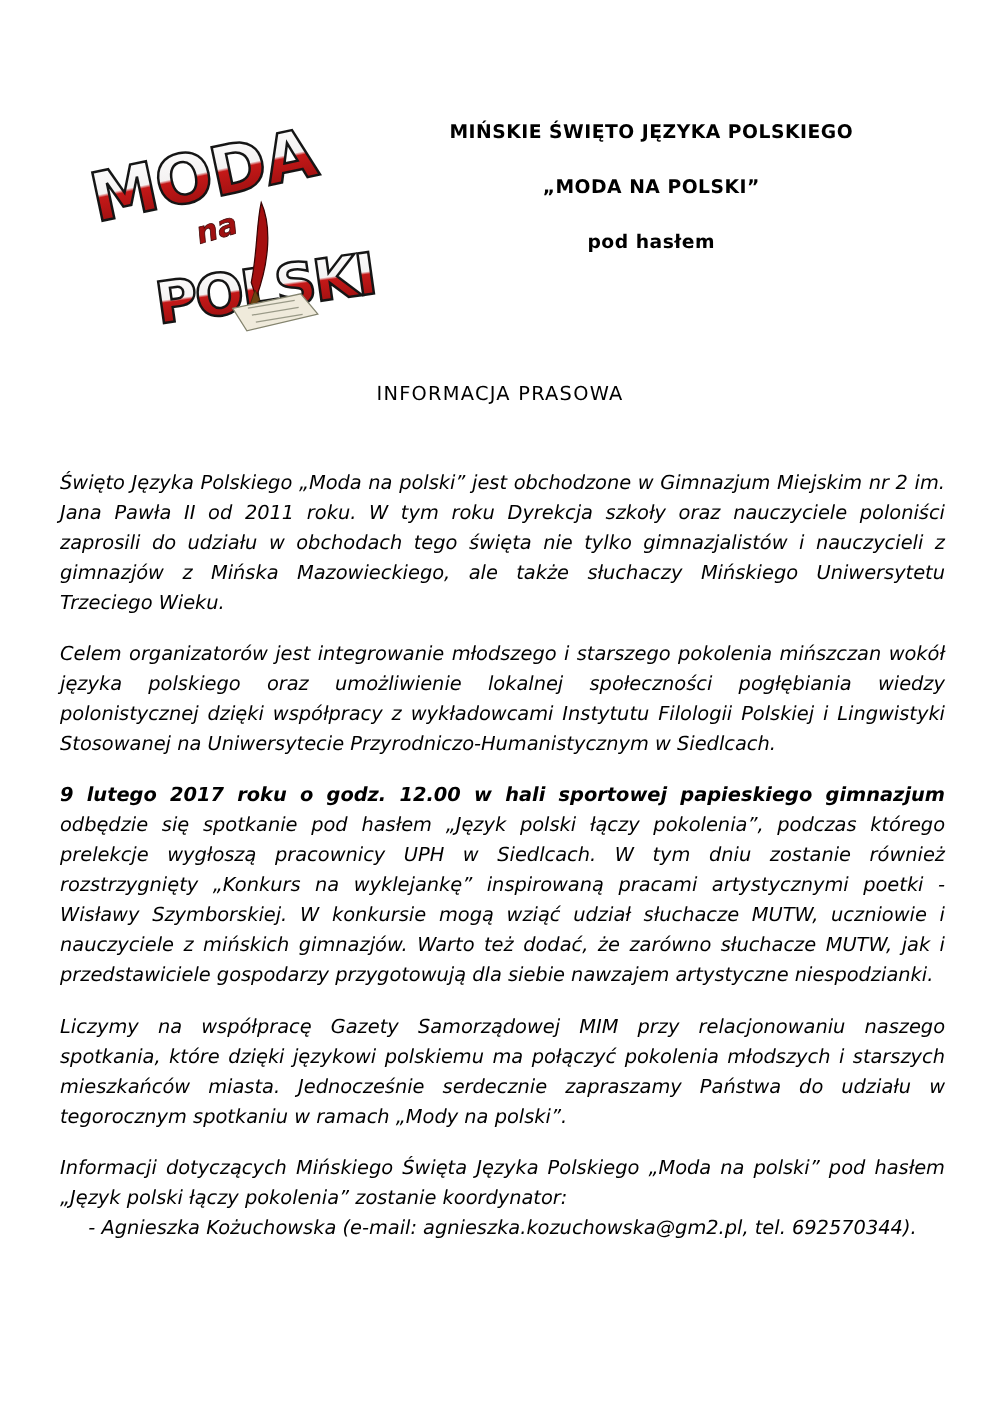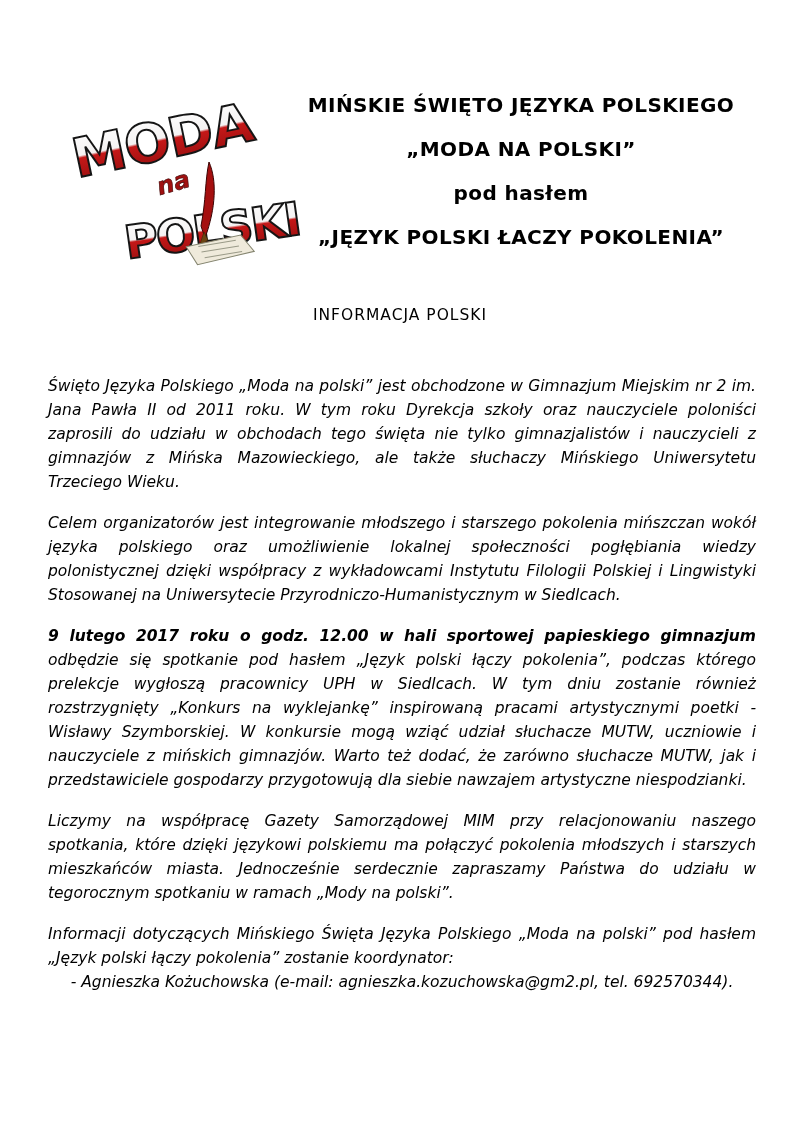--- a/index.html
+++ b/index.html
@@ -26,21 +26,21 @@
   
   .header-block {
     position: absolute;
     left: 286px;
     top: 96px;
     width: 470px;
     text-align: center;
   }
   .header-line {
     font-weight: bold;
-    font-size: 20px;
+    font-size: 15px;
     line-height: 19px;
     letter-spacing: 0.4px;
     color: #000;
     margin: 0 0 25px 0;
     white-space: nowrap;
   }
 
   
   .press-title {
     position: absolute;
@@ -102,24 +102,23 @@
       <line x1="18" y1="22" x2="54" y2="10" stroke="#9a9a88" stroke-width="1"></line>
       <line x1="22" y1="27" x2="58" y2="15" stroke="#9a9a88" stroke-width="1"></line>
       <line x1="26" y1="32" x2="62" y2="20" stroke="#9a9a88" stroke-width="1"></line>
     </g>
   </svg>
 
   <div class="header-block">
     <div class="header-line">MIŃSKIE ŚWIĘTO JĘZYKA POLSKIEGO</div>
     <div class="header-line">„MODA NA POLSKI”</div>
     <div class="header-line">pod hasłem</div>
-    <div class="header-line">„JĘZYK POLSKI ŁACZY POKOLENIA”</div>
   </div>
 
-  <div class="press-title">INFORMACJA POLSKI</div>
+  <div class="press-title">INFORMACJA PRASOWA</div>
 
   <div class="body-text">
     <p>Święto Języka Polskiego „Moda na polski” jest obchodzone w Gimnazjum Miejskim nr 2 im. Jana Pawła II od 2011 roku. W tym roku Dyrekcja szkoły oraz nauczyciele poloniści zaprosili do udziału w obchodach tego święta nie tylko gimnazjalistów i nauczycieli z gimnazjów z Mińska Mazowieckiego, ale także słuchaczy Mińskiego Uniwersytetu Trzeciego Wieku.</p>
     <p>Celem organizatorów jest integrowanie młodszego i starszego pokolenia mińszczan wokół języka polskiego oraz umożliwienie lokalnej społeczności pogłębiania wiedzy polonistycznej dzięki współpracy z wykładowcami Instytutu Filologii Polskiej i Lingwistyki Stosowanej na Uniwersytecie Przyrodniczo-Humanistycznym w Siedlcach.</p>
     <p><strong>9 lutego 2017 roku o godz. 12.00 w hali sportowej papieskiego gimnazjum</strong><span> odbędzie się spotkanie pod hasłem „Język polski łączy pokolenia”, podczas którego prelekcje wygłoszą pracownicy UPH w Siedlcach. W tym dniu zostanie również rozstrzygnięty „Konkurs na wyklejankę” inspirowaną pracami artystycznymi poetki - Wisławy Szymborskiej. W konkursie mogą wziąć udział słuchacze MUTW, uczniowie i nauczyciele z mińskich gimnazjów. Warto też dodać, że zarówno słuchacze MUTW, jak i przedstawiciele gospodarzy przygotowują dla siebie nawzajem artystyczne niespodzianki.</span></p>
     <p>Liczymy na współpracę Gazety Samorządowej MIM przy relacjonowaniu naszego spotkania, które dzięki językowi polskiemu ma połączyć pokolenia młodszych i starszych mieszkańców miasta. Jednocześnie serdecznie zapraszamy Państwa do udziału w tegorocznym spotkaniu w ramach „Mody na polski”.</p>
     <p class="last">
       <span>Informacji dotyczących Mińskiego Święta Języka Polskiego „Moda na polski” pod hasłem „Język polski łączy pokolenia” zostanie koordynator:</span>
       <span class="contact-line" style="display:block;">- Agnieszka Kożuchowska (e-mail: agnieszka.kozuchowska@gm2.pl, tel. 692570344).</span>
     </p>

